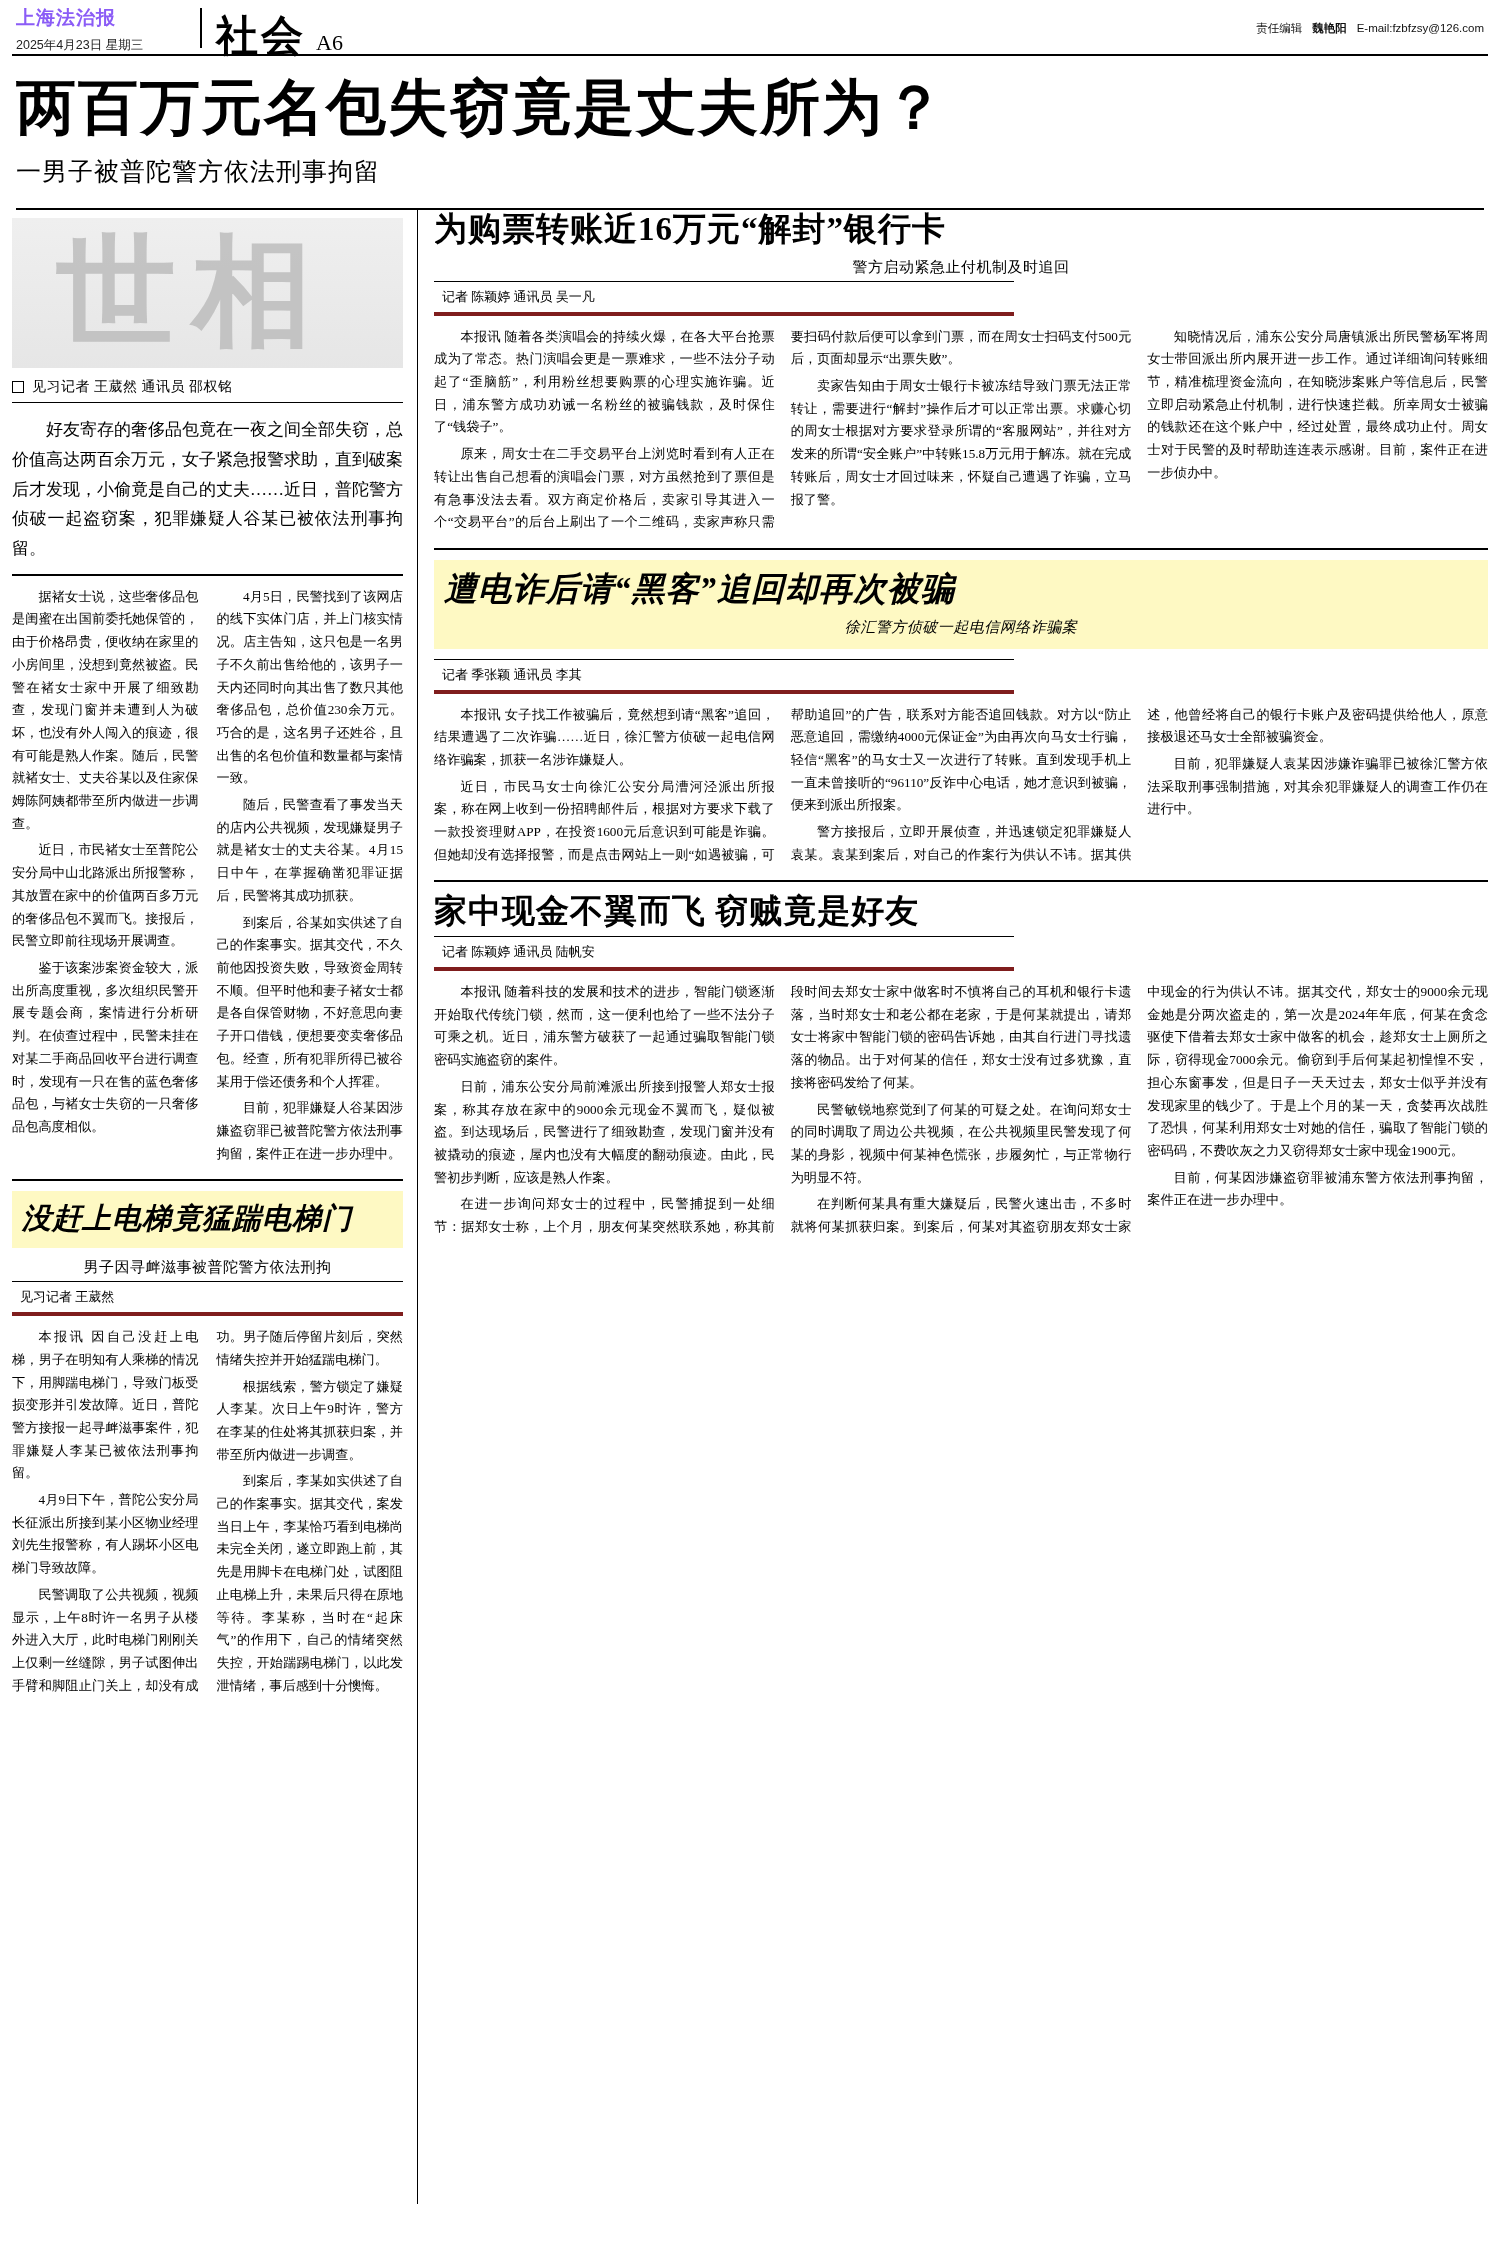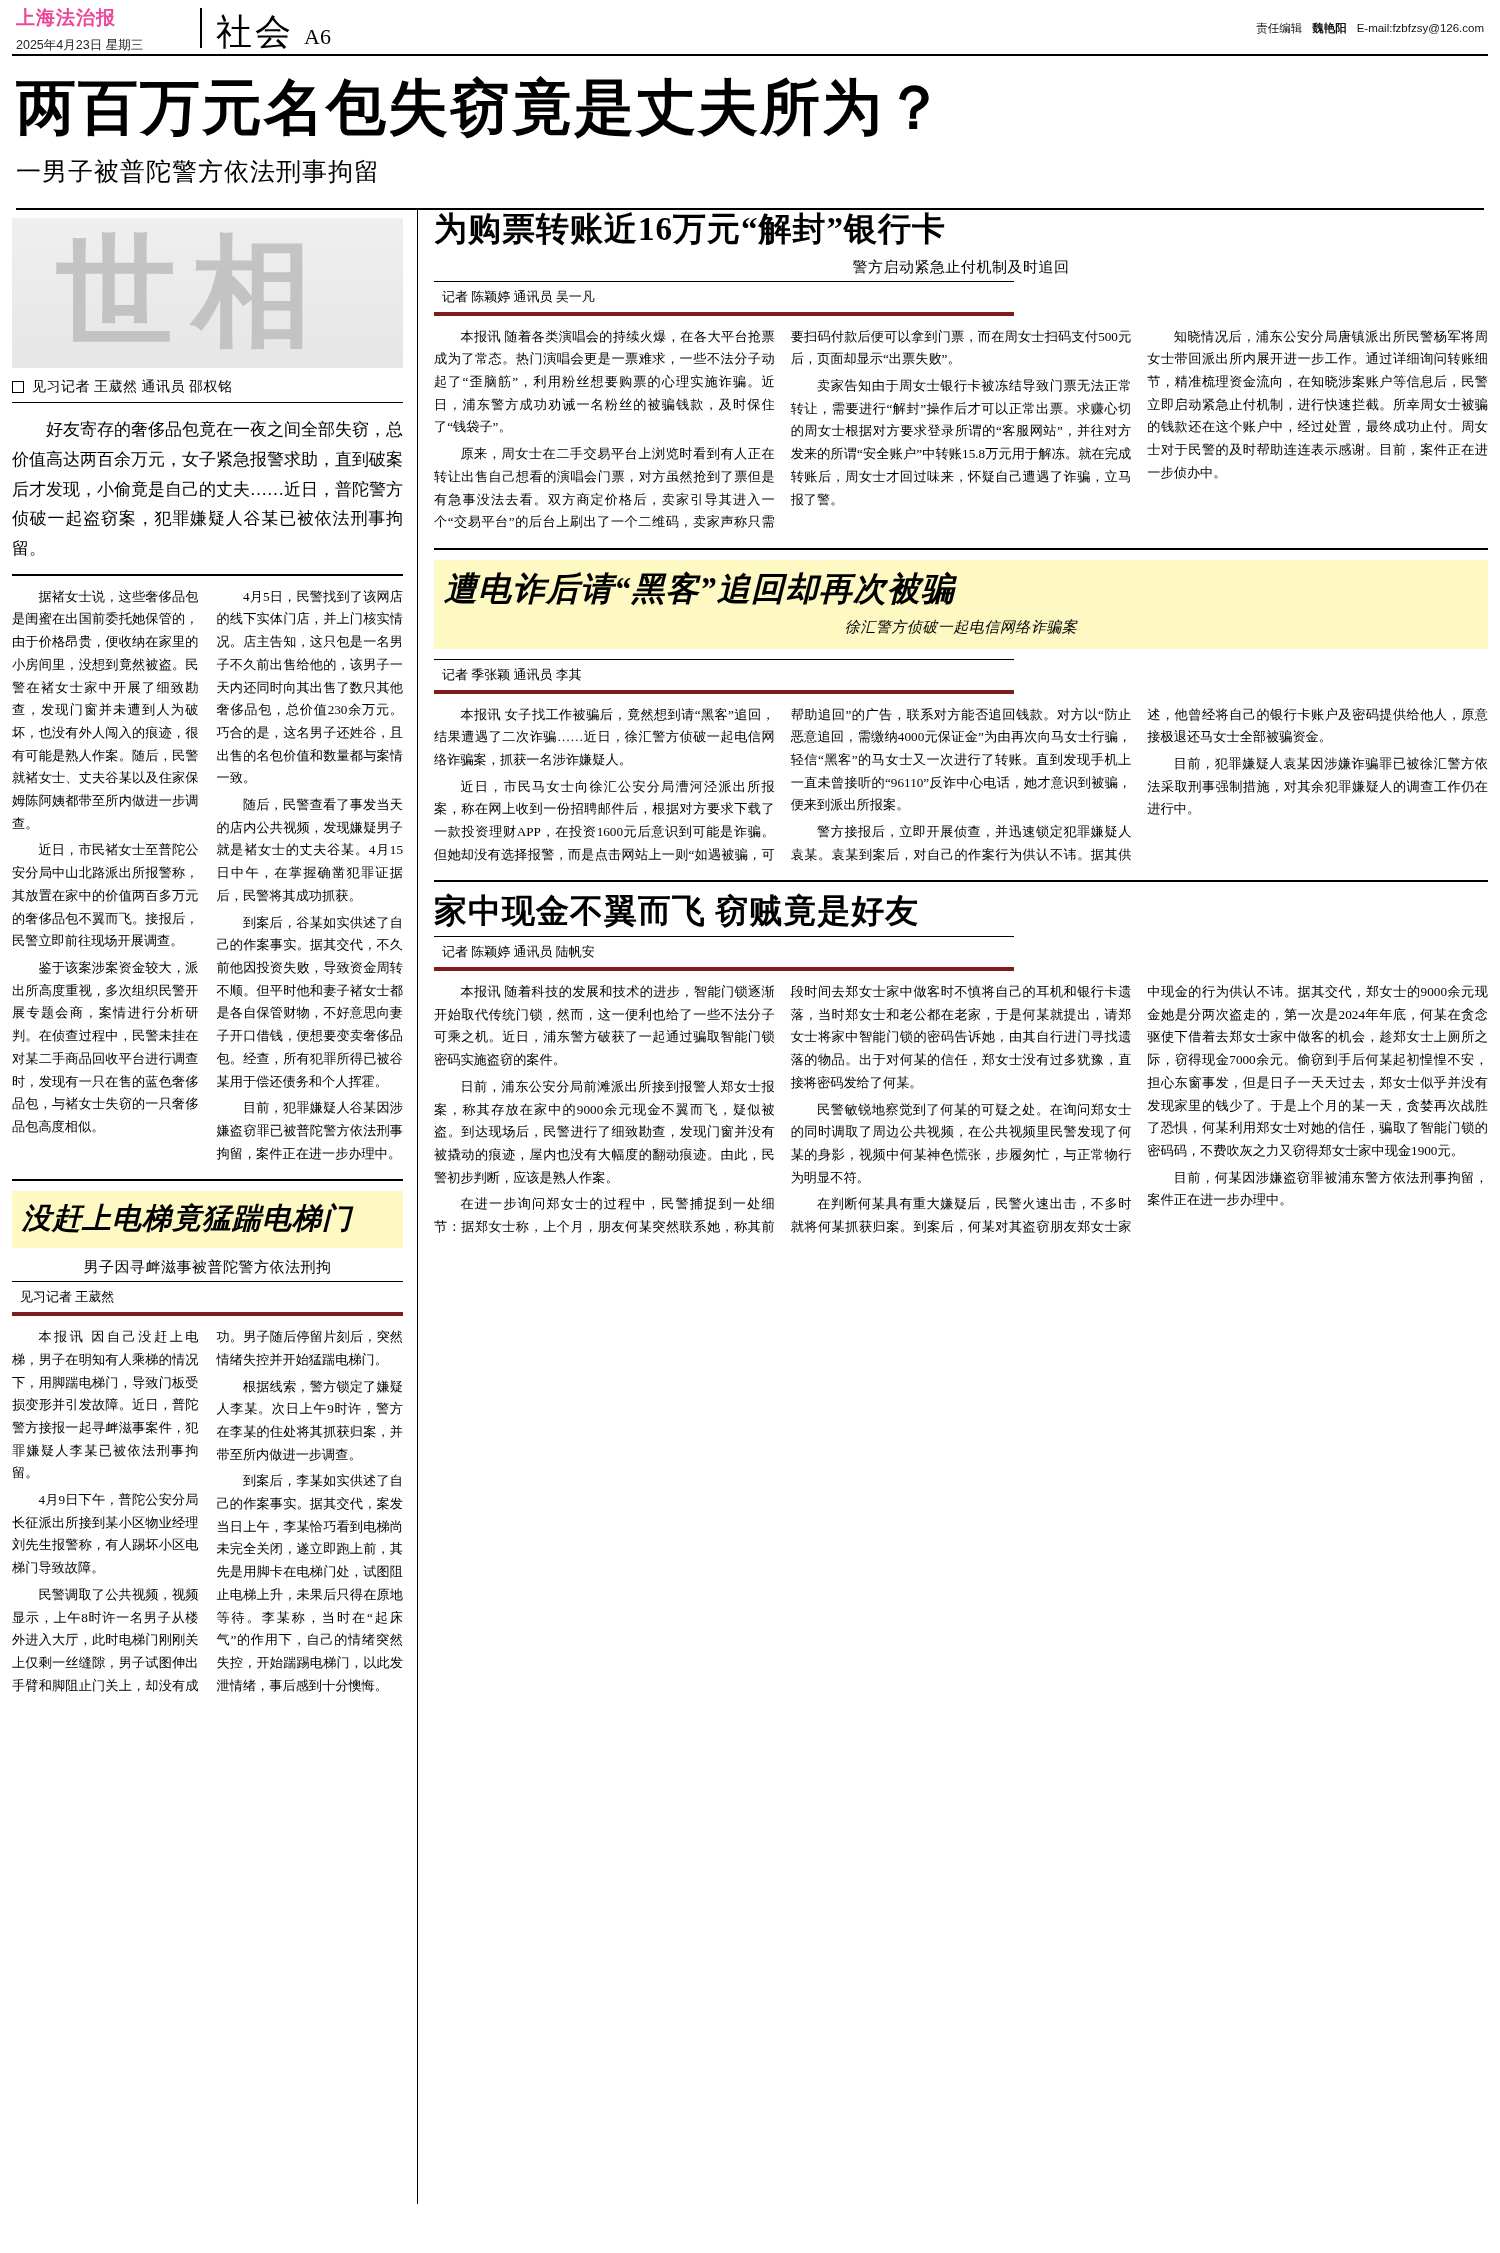--- a/index.html
+++ b/index.html
@@ -35,43 +35,43 @@
   }
   .mast-left {
     width: 170px;
     flex: 0 0 170px;
   }
   .mast-logo {
     font-family: "Liberation Serif", serif;
     font-weight: bold;
     font-size: 19px;
     letter-spacing: 1px;
-    color: #ec4899;
+    color: #8b5cf6;
     line-height: 1.1;
   }
   .mast-date {
     font-size: 12.5px;
     margin-top: 8px;
     color: #222;
     font-family: "Liberation Sans", sans-serif;
   }
   .mast-divider {
     width: 2px;
     background: #000;
     margin: 0 14px;
     align-self: stretch;
   }
   .mast-section {
     display: flex;
     align-items: baseline;
     gap: 10px;
   }
   .mast-section-name {
-    font-size: 36px;
-    font-weight: normal;
+    font-size: 42px;
+    font-weight: bold;
     letter-spacing: 3px;
   }
   .mast-section-page {
     font-size: 22px;
     font-family: "Liberation Serif", serif;
   }
   .mast-right {
     margin-left: auto;
     font-size: 11.5px;
     color: #111;

